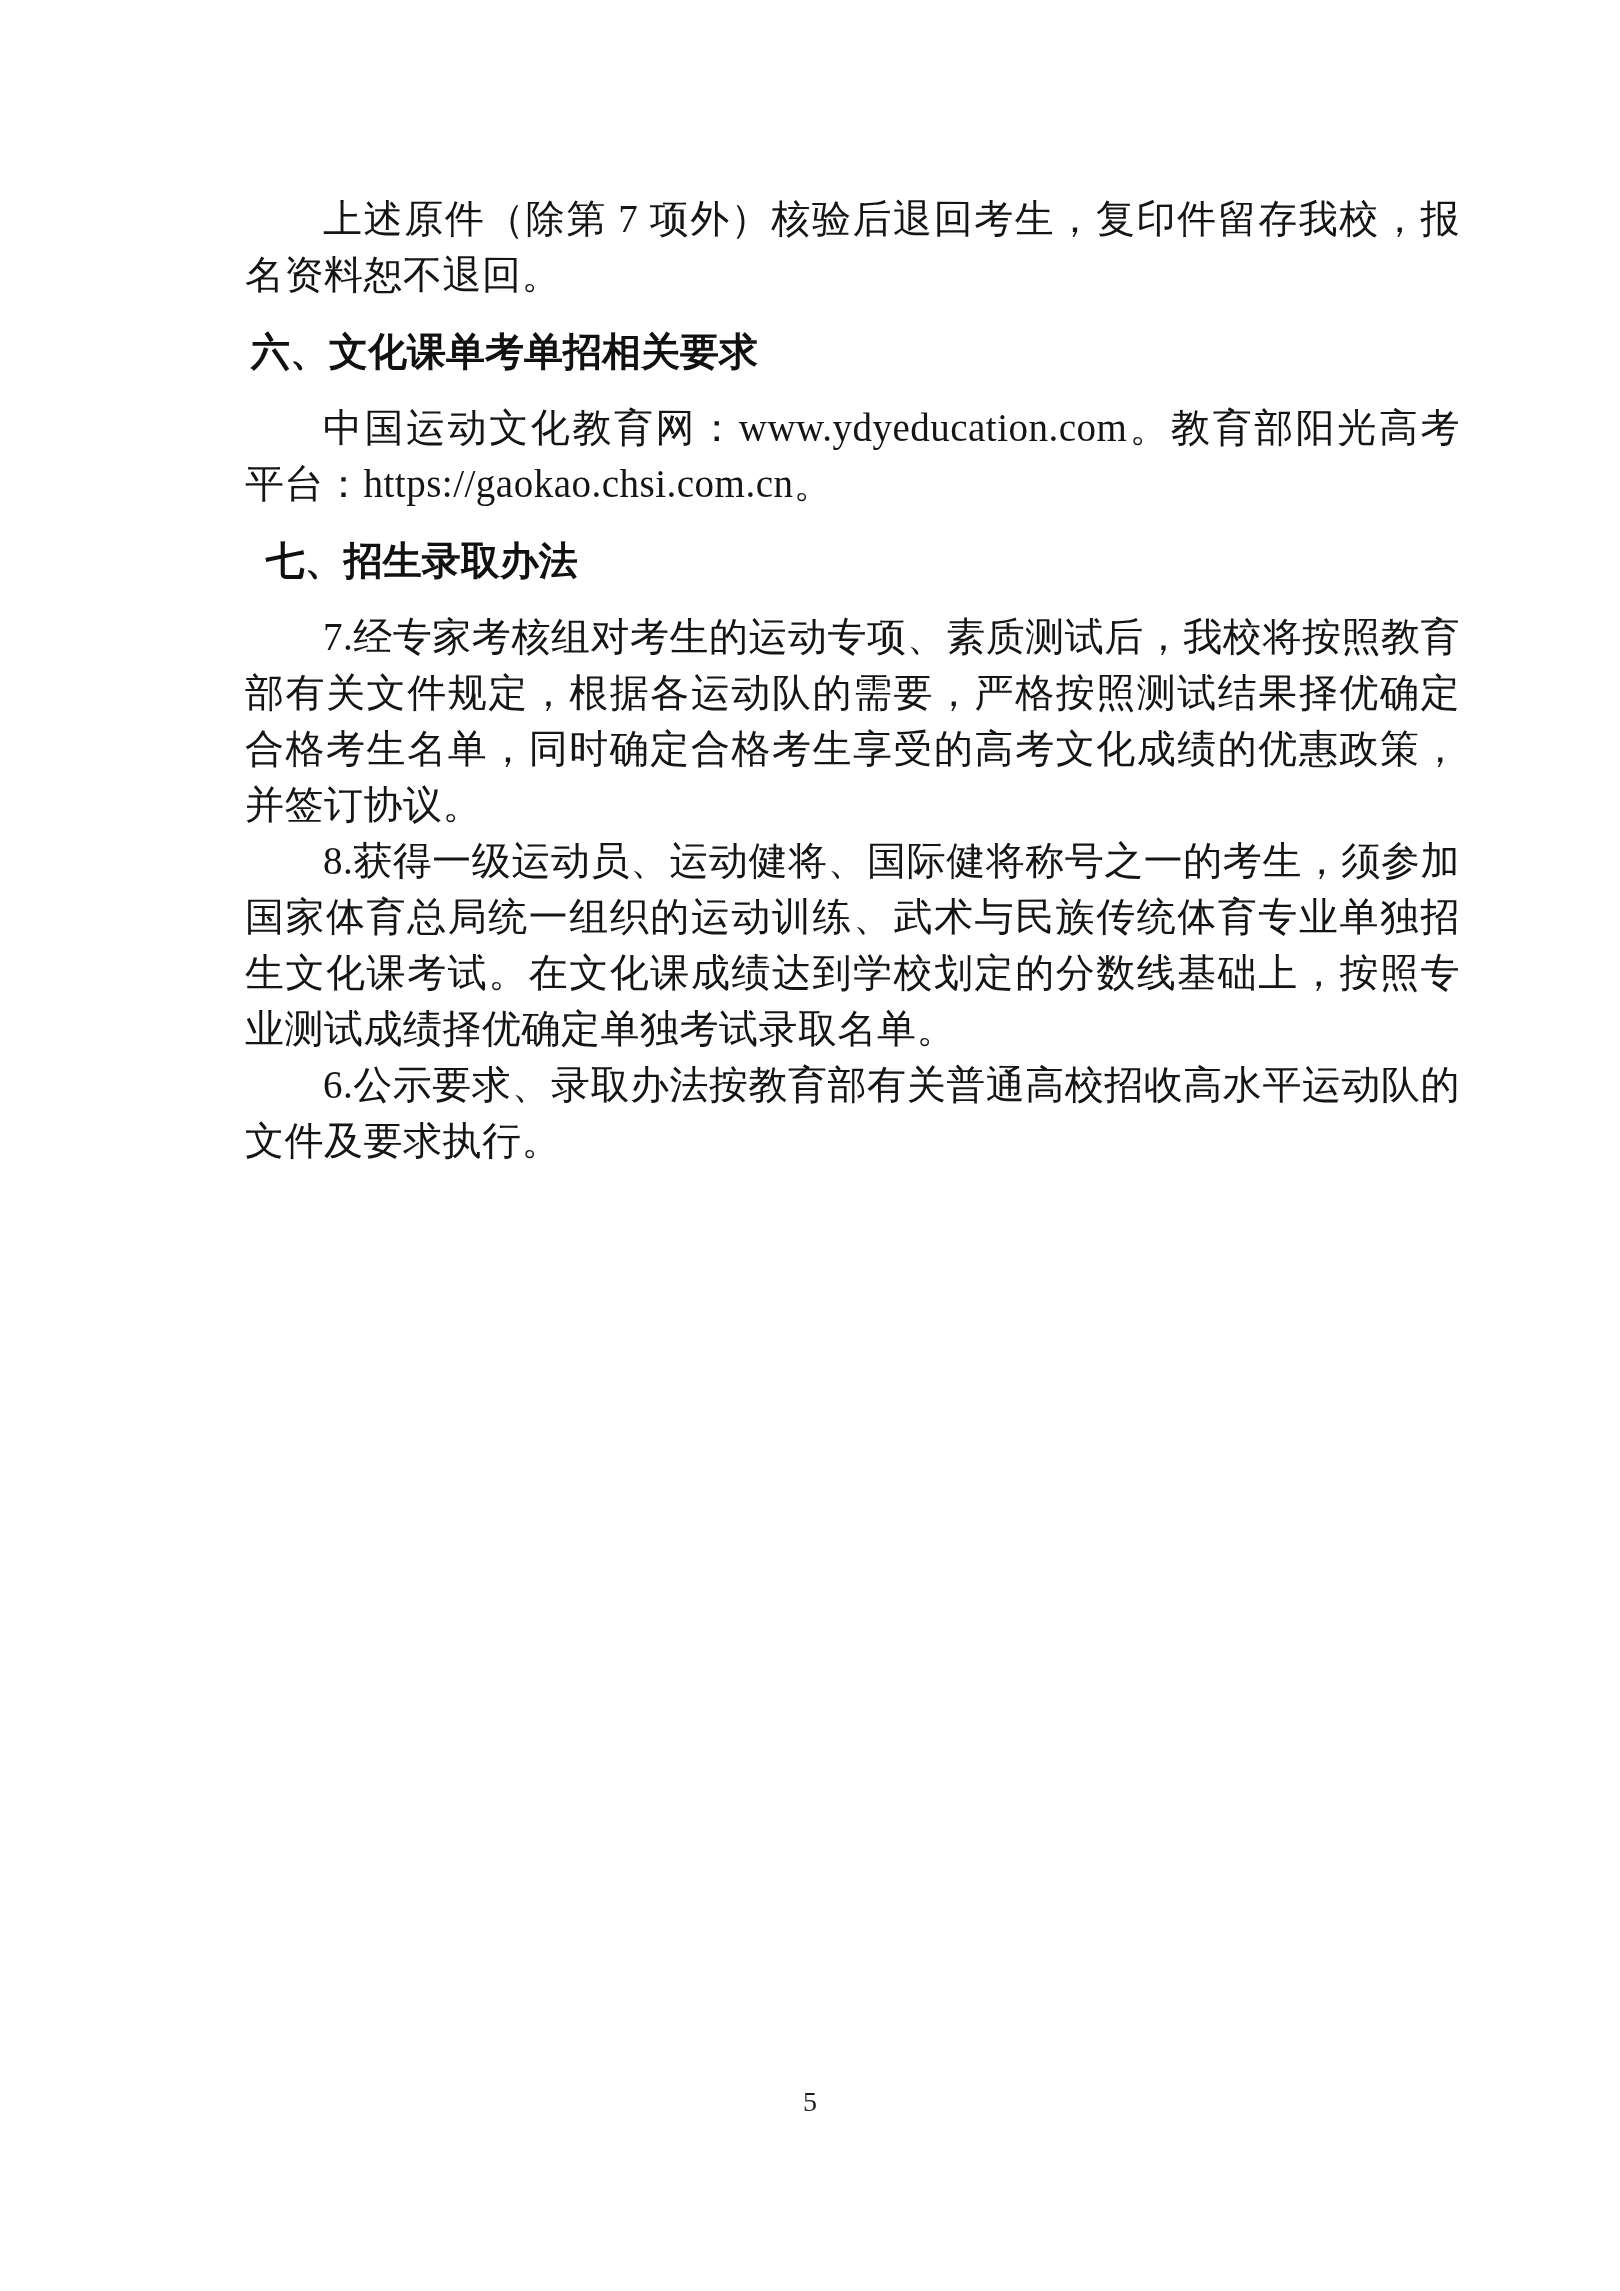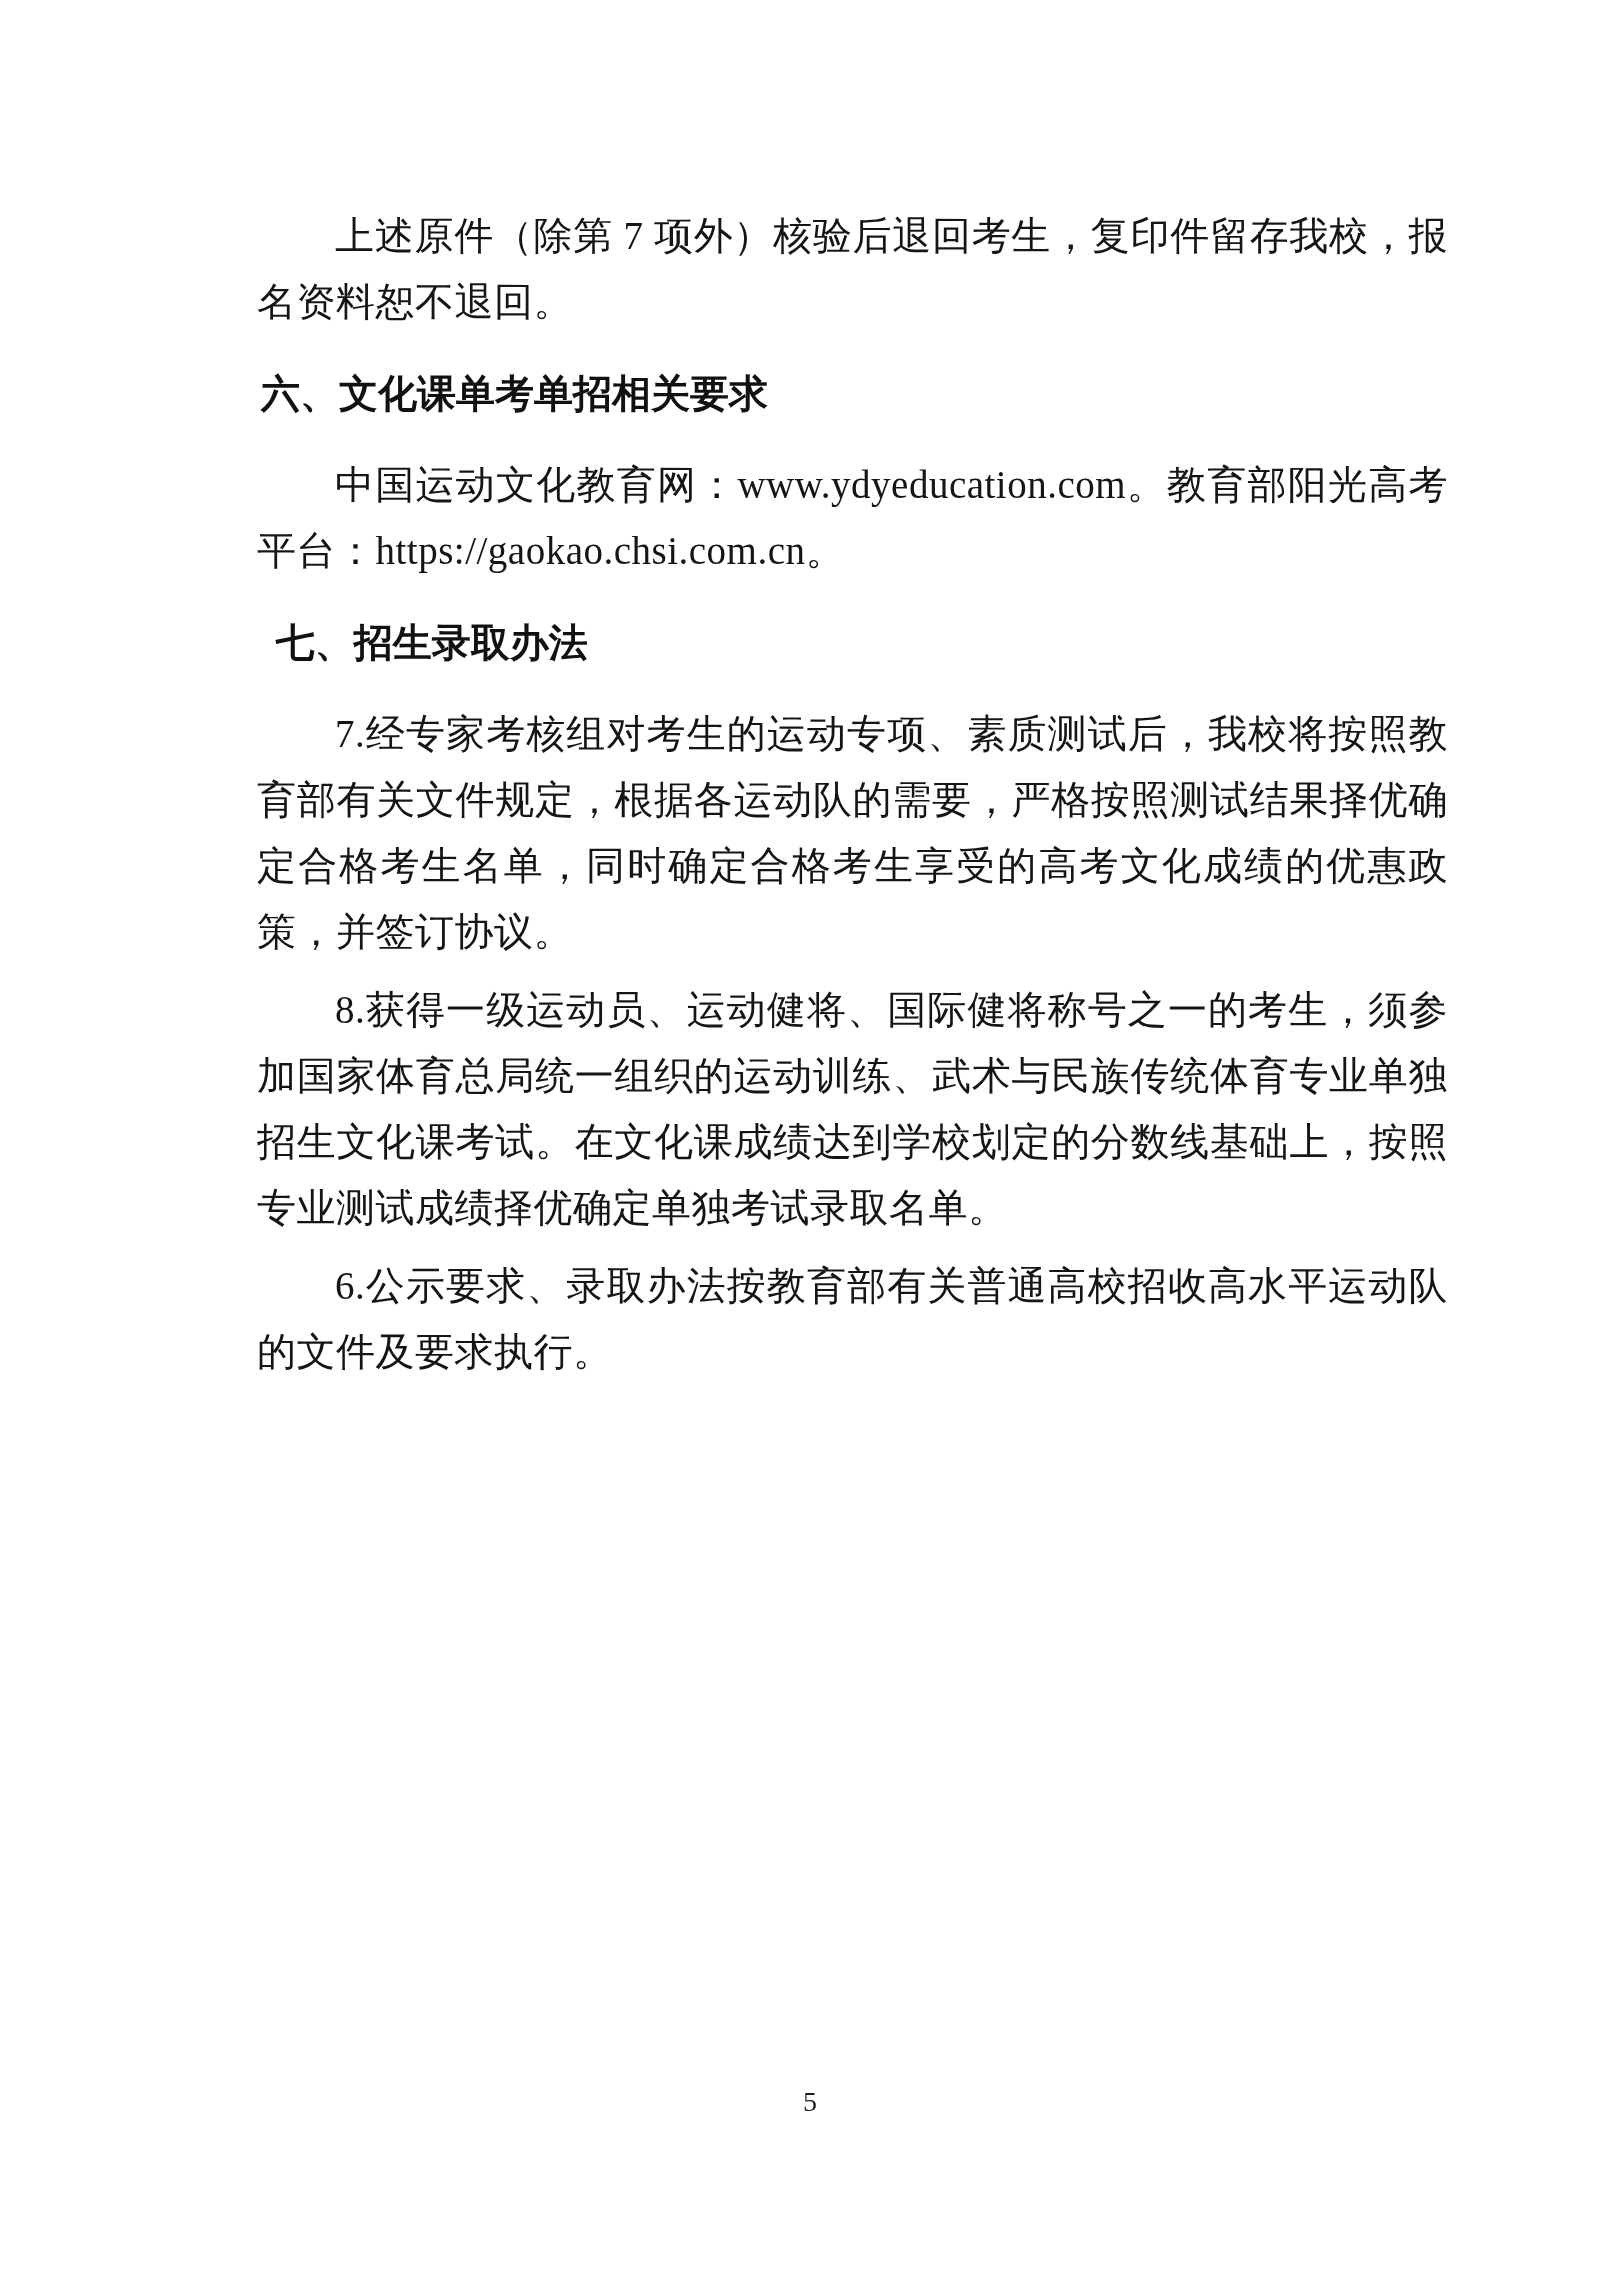--- a/index.html
+++ b/index.html
@@ -21,31 +21,31 @@
     background: #ffffff;
   }
   .textblock {
     position: absolute;
     left: 245px;
     top: 191px;
     width: 1215px;
     color: #151515;
   }
   .para {
-    margin: 12px;
+    margin: 0;
     font-family: "Liberation Serif", "DejaVu Serif", serif;
     font-size: 39px;
-    line-height: 66px;
+    line-height: 56px;
     text-align: justify;
     text-indent: 2em;
     letter-spacing: 0.5px;
     word-break: break-word;
   }
   .heading {
-    margin: 16px;
+    margin: 6px;
     font-family: "Liberation Sans", "DejaVu Sans", sans-serif;
     font-weight: bold;
     font-size: 39px;
     line-height: 85px;
     text-indent: 0;
     color: #111111;
   }
   .heading.heading-indented {
     text-indent: 14.7px;
   }

